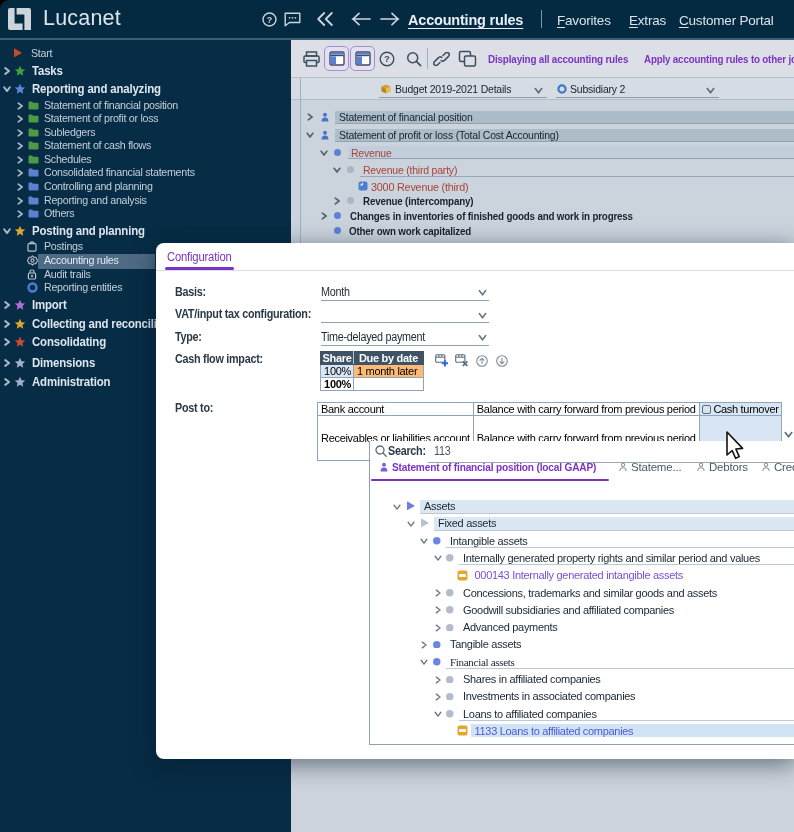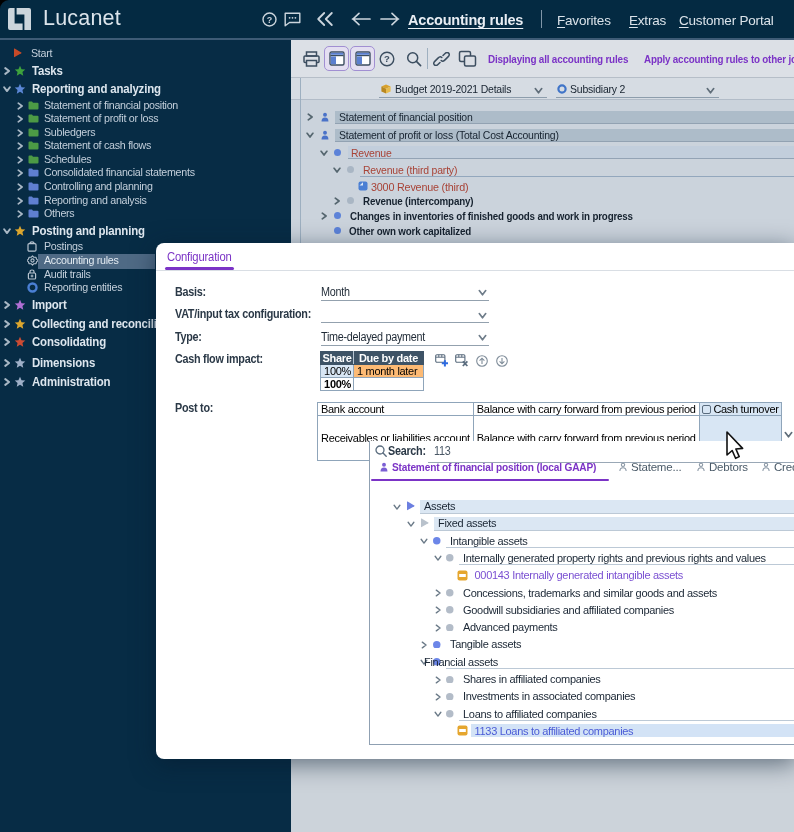--- a/index.html
+++ b/index.html
@@ -437,21 +437,21 @@
     <circle cx="3.75" cy="3.75" r="3.75" fill="#6c86e8"></circle>
   </svg>
 <div class="abs t11" style="left:450px;top:534.5999999999999px;color:#1a2634;">Intangible assets</div>
 <div class="abs" style="left:459px;top:564.3999999999999px;width:335px;height:1px;background:#bcc9d6;"></div>
 <svg class="abs" style="left:434px;top:554.3999999999999px" width="8" height="8" viewBox="0 0 7 7">
     <path d="M1 2 L3.5 5.3 L6 2" fill="none" stroke="#6b7a88" stroke-width="1.2" stroke-linecap="round" stroke-linejoin="round"></path>
   </svg>
 <svg class="abs" style="left:446px;top:554.3999999999999px" width="7.5" height="7.5" viewBox="0 0 7.5 7.5">
     <circle cx="3.75" cy="3.75" r="3.75" fill="#b3bcc8"></circle>
   </svg>
-<div class="abs t11" style="left:463px;top:551.8999999999999px;color:#1a2634;">Internally generated property rights and previous rights and values</div>
+<div class="abs t11" style="left:463px;top:551.8999999999999px;color:#1a2634;">Internally generated property rights and similar period and values</div>
 <svg class="abs" style="left:456.5px;top:569.6999999999998px" width="11" height="11" viewBox="0 0 11 11">
     <rect x="0.5" y="0.5" width="10" height="10" rx="2" fill="#e5a62e"></rect>
     <rect x="2.2" y="4" width="6.6" height="3" fill="#fff"></rect>
   </svg>
 <div class="abs t11" style="left:474.5px;top:569.1999999999998px;color:#7a50d2;">000143 Internally generated intangible assets</div>
 <svg class="abs" style="left:434px;top:588.9999999999998px" width="8" height="8" viewBox="0 0 7 7">
     <path d="M2 1 L5.3 3.5 L2 6" fill="none" stroke="#6b7a88" stroke-width="1.2" stroke-linecap="round" stroke-linejoin="round"></path>
   </svg>
 <svg class="abs" style="left:446px;top:588.9999999999998px" width="7.5" height="7.5" viewBox="0 0 7.5 7.5">
     <circle cx="3.75" cy="3.75" r="3.75" fill="#b3bcc8"></circle>
@@ -478,21 +478,21 @@
     <circle cx="3.75" cy="3.75" r="3.75" fill="#6c86e8"></circle>
   </svg>
 <div class="abs t11" style="left:450px;top:638.3999999999996px;color:#1a2634;">Tangible assets</div>
 <div class="abs" style="left:446px;top:668.1999999999996px;width:348px;height:1px;background:#bcc9d6;"></div>
 <svg class="abs" style="left:420px;top:658.1999999999996px" width="8" height="8" viewBox="0 0 7 7">
     <path d="M1 2 L3.5 5.3 L6 2" fill="none" stroke="#6b7a88" stroke-width="1.2" stroke-linecap="round" stroke-linejoin="round"></path>
   </svg>
 <svg class="abs" style="left:433px;top:658.1999999999996px" width="7.5" height="7.5" viewBox="0 0 7.5 7.5">
     <circle cx="3.75" cy="3.75" r="3.75" fill="#6c86e8"></circle>
   </svg>
-<div class="abs t11" style="left:424px;top:655.6999999999996px;color:#1a2634;">Financial assets</div>
+<div class="abs t11" style="left:450px;top:655.6999999999996px;color:#1a2634;font-family:Liberation Serif, serif;">Financial assets</div>
 <svg class="abs" style="left:434px;top:675.4999999999995px" width="8" height="8" viewBox="0 0 7 7">
     <path d="M2 1 L5.3 3.5 L2 6" fill="none" stroke="#6b7a88" stroke-width="1.2" stroke-linecap="round" stroke-linejoin="round"></path>
   </svg>
 <svg class="abs" style="left:446px;top:675.4999999999995px" width="7.5" height="7.5" viewBox="0 0 7.5 7.5">
     <circle cx="3.75" cy="3.75" r="3.75" fill="#b3bcc8"></circle>
   </svg>
 <div class="abs t11" style="left:463px;top:672.9999999999995px;color:#1a2634;">Shares in affiliated companies</div>
 <svg class="abs" style="left:434px;top:692.7999999999995px" width="8" height="8" viewBox="0 0 7 7">
     <path d="M2 1 L5.3 3.5 L2 6" fill="none" stroke="#6b7a88" stroke-width="1.2" stroke-linecap="round" stroke-linejoin="round"></path>
   </svg>

